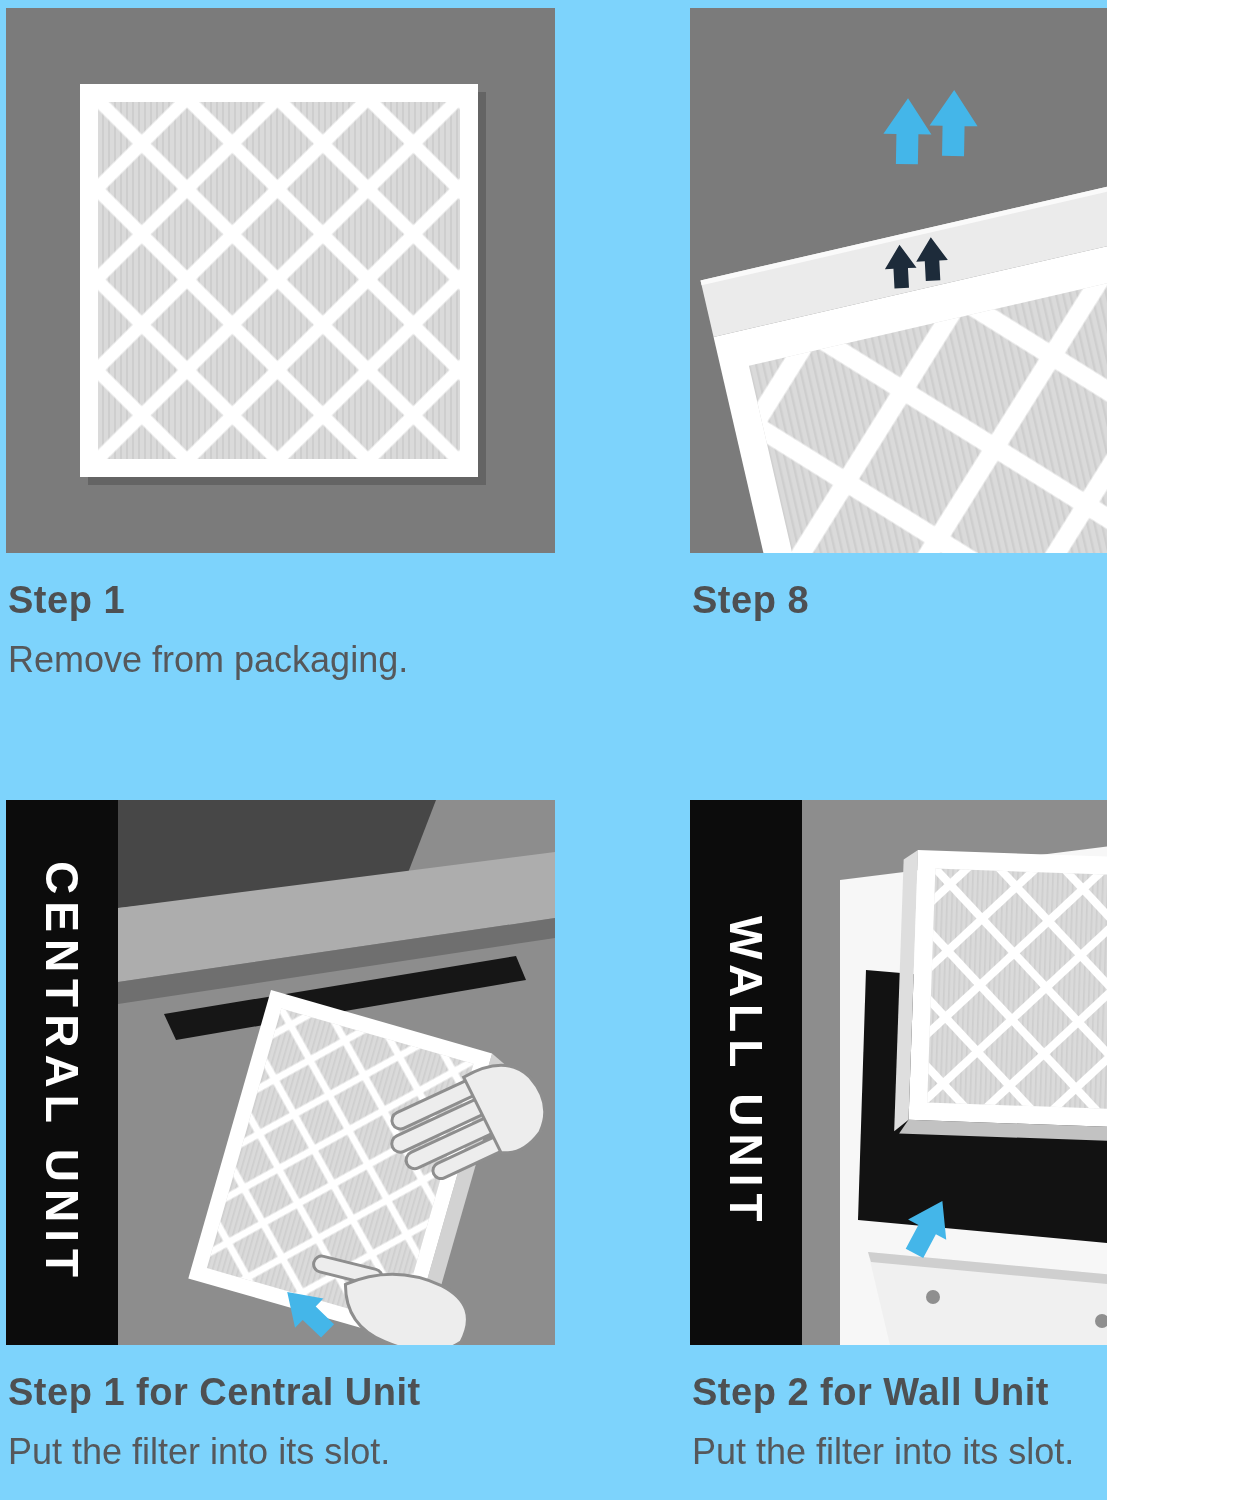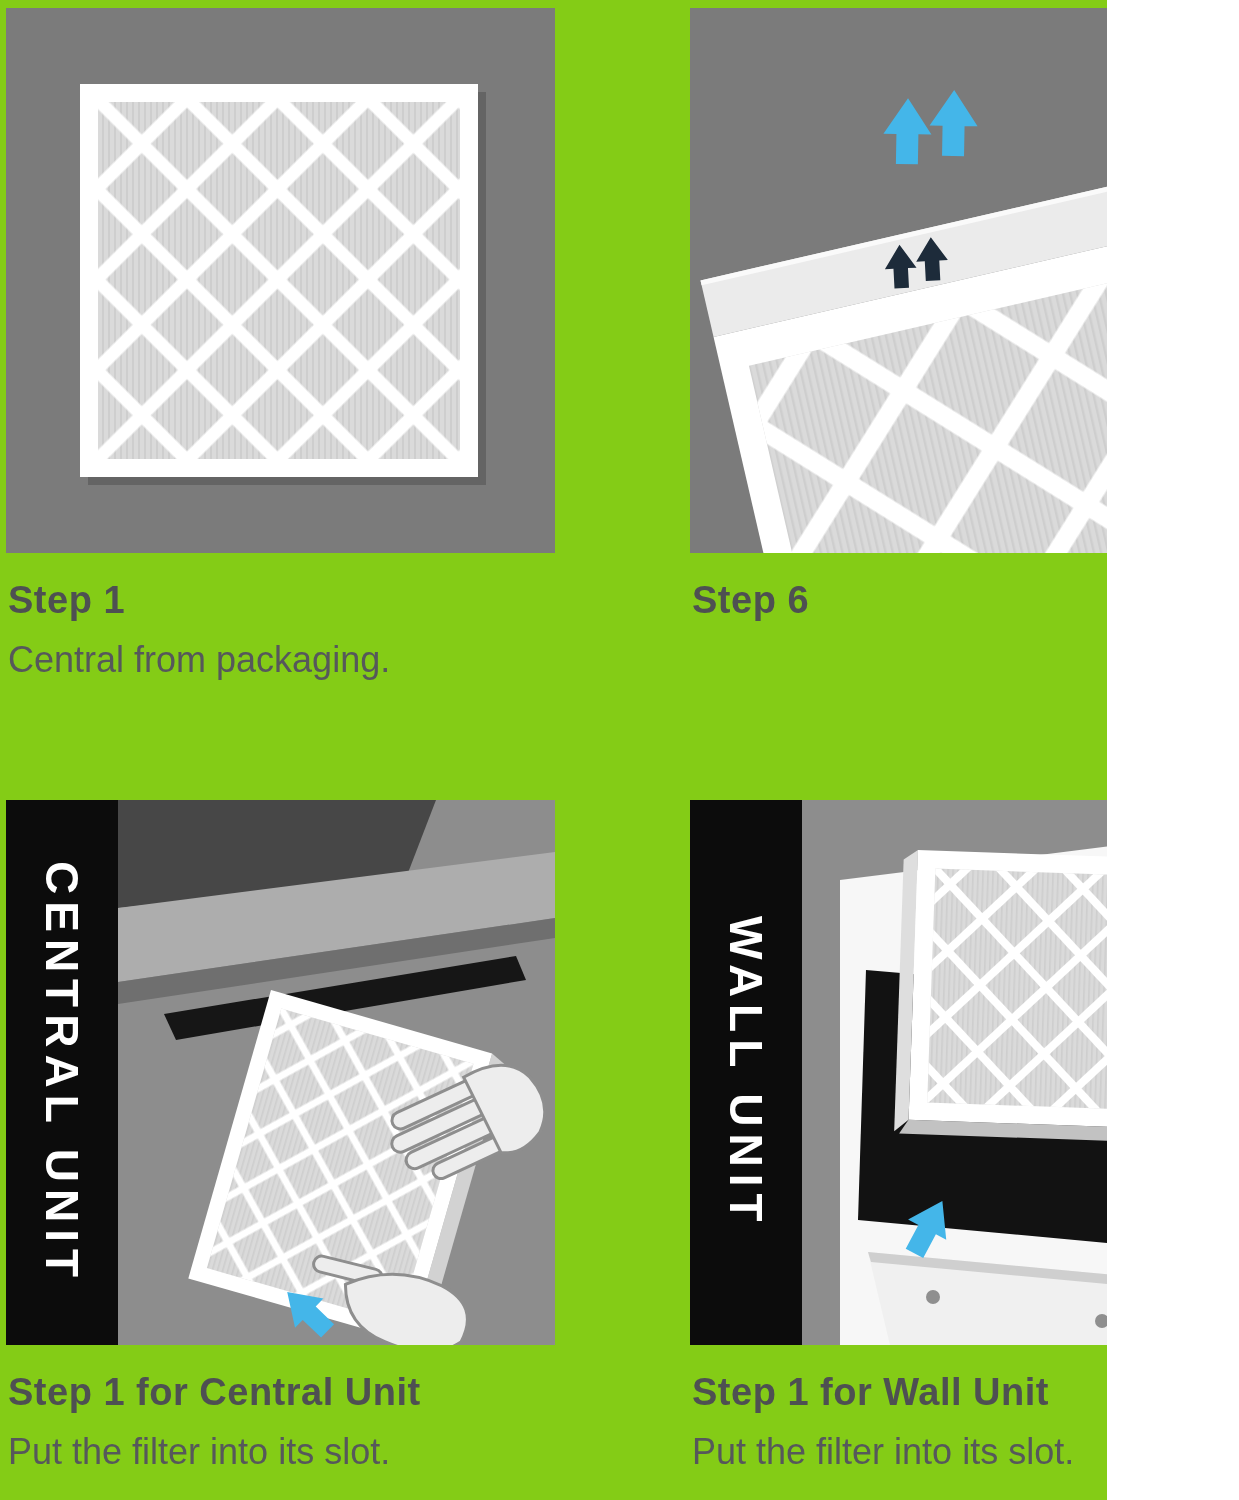--- a/index.html
+++ b/index.html
@@ -1,18 +1,18 @@
 <!DOCTYPE html>
 <html><head>
 <meta charset="utf-8">
 <style>
   * { box-sizing: border-box; }
   html,body { margin:0; padding:0; background:#ffffff; }
   .page {
-    width:1107px; height:1500px; background:#84cc16;
+    width:1107px; height:1500px; background:#7dd3fc;
     padding:8px 0 0 6px;
     display:grid;
     grid-template-columns:549px 549px;
     grid-template-rows:792px auto;
     column-gap:135px;
     font-family:"Liberation Sans", sans-serif;
     overflow:hidden;
   }
   figure { margin:0; padding:0; }
   .art {
@@ -66,21 +66,21 @@
         <g>
           <rect x="82" y="84" width="398" height="393" fill="#646464"></rect>
           <rect x="74" y="76" width="398" height="393" fill="#ffffff"></rect>
           <rect x="92" y="94" width="362" height="357" fill="url(#pl1)"></rect>
           <rect x="92" y="94" width="362" height="357" fill="url(#la1)"></rect>
         </g>
       </svg>
     </div>
     <figcaption>
       <h2 class="step-title">Step 1</h2>
-      <p class="step-desc">Central from packaging.</p>
+      <p class="step-desc">Remove from packaging.</p>
     </figcaption>
   </figure>
 
   <figure class="cell">
     <div class="art">
       <svg viewBox="0 0 549 545" preserveAspectRatio="none">
         <defs>
           <pattern id="pl2" width="7" height="7" patternUnits="userSpaceOnUse">
             <rect width="7" height="7" fill="#dadada"></rect>
               <rect width="2.4" height="7" fill="#cecece"></rect>
@@ -104,21 +104,21 @@
             <path d="M0,-34 L24,2 L11,2 L11,32 L-11,32 L-11,2 L-24,2 Z"></path>
             <path transform="translate(48,-9)" d="M0,-34 L24,2 L11,2 L11,32 L-11,32 L-11,2 L-24,2 Z"></path>
           </g>
           <rect x="-20" y="58" width="790" height="540" fill="#ffffff"></rect>
           <rect x="8" y="94" width="734" height="500" fill="url(#pl2)"></rect>
           <rect x="8" y="94" width="734" height="500" fill="url(#la2)"></rect>
         </g>
       </svg>
     </div>
     <figcaption>
-      <h2 class="step-title">Step 6</h2>
+      <h2 class="step-title">Step 8</h2>
     </figcaption>
   </figure>
 
   <figure class="cell">
     <div class="art">
       <svg viewBox="0 0 549 545" preserveAspectRatio="none">
         <defs>
           <pattern id="pl3" width="5" height="5" patternUnits="userSpaceOnUse">
             <rect width="5" height="5" fill="#dadada"></rect>
               <rect width="1.6" height="5" fill="#cecece"></rect>
@@ -206,18 +206,18 @@
         </g>
         <g fill="#44b6e9" transform="translate(492,408) rotate(-30) scale(0.9)">
           <path d="M0,-34 L24,2 L11,2 L11,32 L-11,32 L-11,2 L-24,2 Z"></path>
         </g>
       </svg>
       <div class="vbar">
         <span class="vtext">WALL UNIT</span>
       </div>
     </div>
     <figcaption>
-      <h2 class="step-title">Step 1 for Wall Unit</h2>
+      <h2 class="step-title">Step 2 for Wall Unit</h2>
       <p class="step-desc">Put the filter into its slot.</p>
     </figcaption>
   </figure>
 
 </main>
 
 </body></html>

